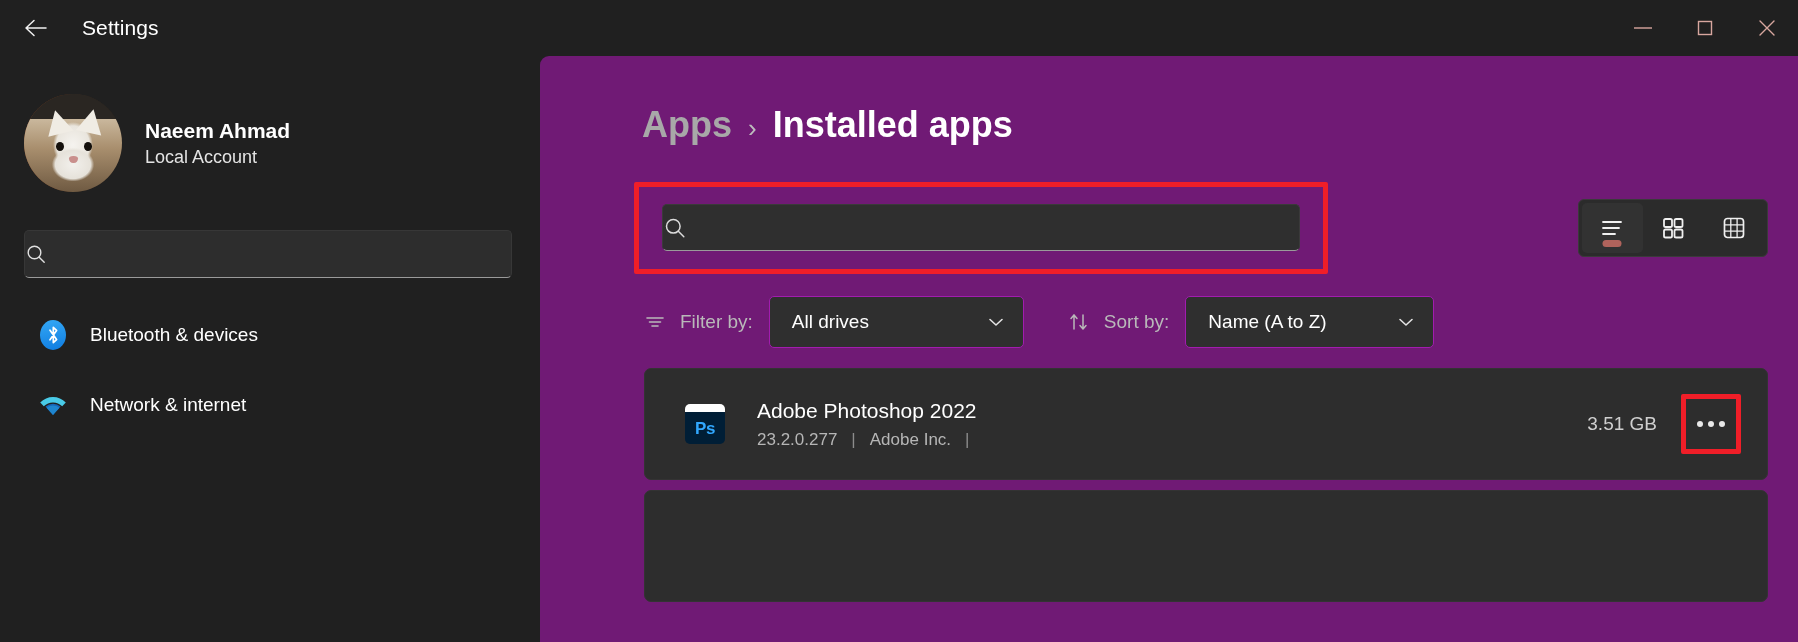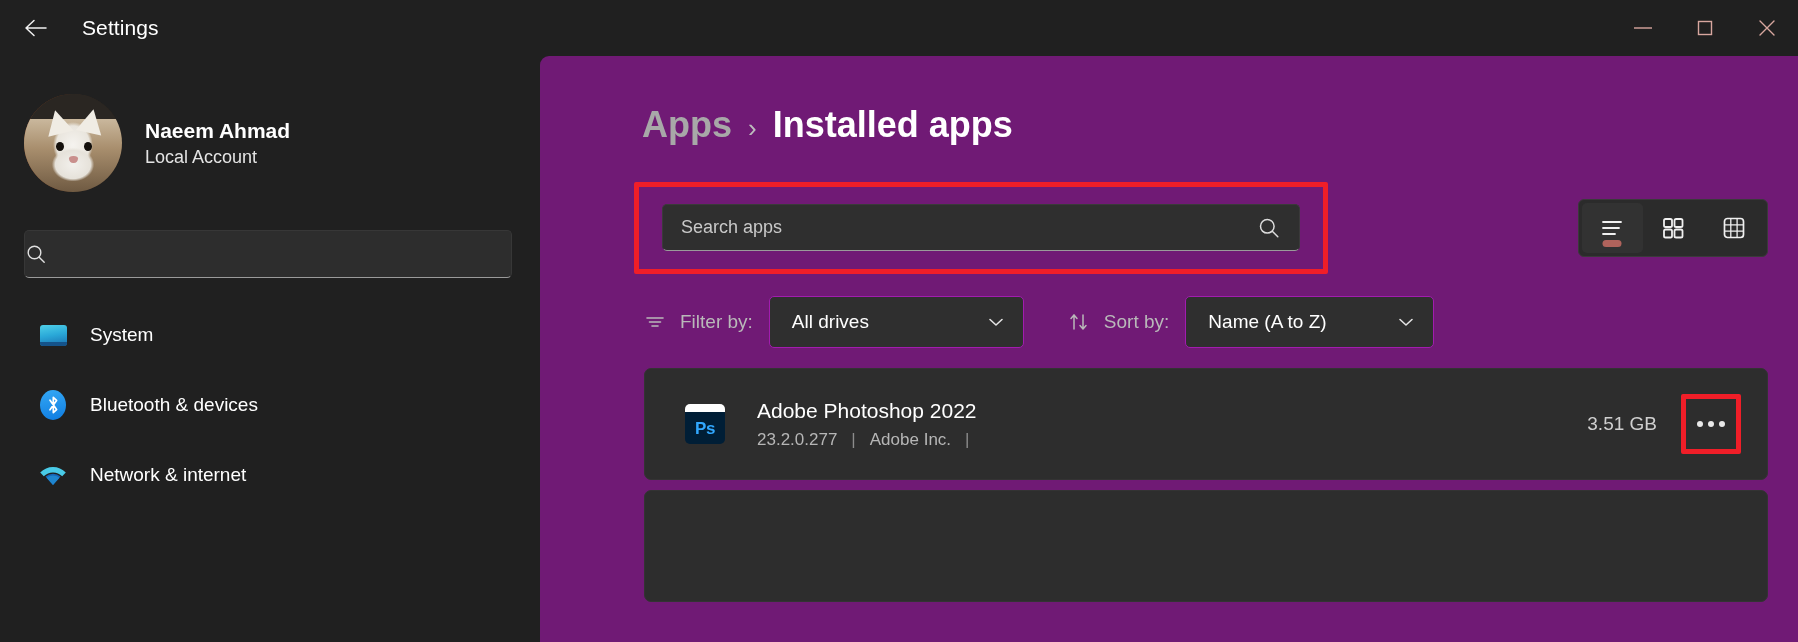--- a/index.html
+++ b/index.html
@@ -490,26 +490,20 @@
       <span class="mag">
         <svg width="22" height="22" viewBox="0 0 22 22" fill="none">
           <circle cx="9.5" cy="9.5" r="6.3" stroke="#e0e0e0" stroke-width="1.4"></circle>
           <line x1="14.2" y1="14.2" x2="19.2" y2="19.2" stroke="#e0e0e0" stroke-width="1.4" stroke-linecap="round"></line>
         </svg>
       </span>
     </div>
 
     <div class="nav">
 
-      <div class="nav-item">
-        <span class="nav-icon">
-          <span class="ico-monitor"></span>
-        </span>
-        <span class="nav-label">System</span>
-      </div>
 
       <div class="nav-item">
         <span class="nav-icon">
           <span class="ico-bt">
             <svg width="13" height="20" viewBox="0 0 13 20" fill="none">
               <path d="M3 5.2L9.6 14.6L6.3 17.6V2.4L9.6 5.4L3 14.8" stroke="#ffffff" stroke-width="1.7" stroke-linecap="round" stroke-linejoin="round"></path>
             </svg>
           </span>
         </span>
         <span class="nav-label">Bluetooth &amp; devices</span>
@@ -537,21 +531,20 @@
       <span class="crumb-parent">Apps</span>
       <span class="crumb-sep">›</span>
       <span class="crumb-current">Installed apps</span>
     </div>
 
     <div class="search-row">
 
       <div class="search-highlight"></div>
 
       <div class="search-apps">
-        <input type="text" placeholder="Search apps" style="">
         <span class="mag">
           <svg width="24" height="24" viewBox="0 0 24 24" fill="none">
             <circle cx="10.3" cy="10.3" r="6.8" stroke="#dcdcdc" stroke-width="1.5"></circle>
             <line x1="15.3" y1="15.3" x2="20.8" y2="20.8" stroke="#dcdcdc" stroke-width="1.5" stroke-linecap="round"></line>
           </svg>
         </span>
       </div>
 
       <div class="view-toggle">
 

